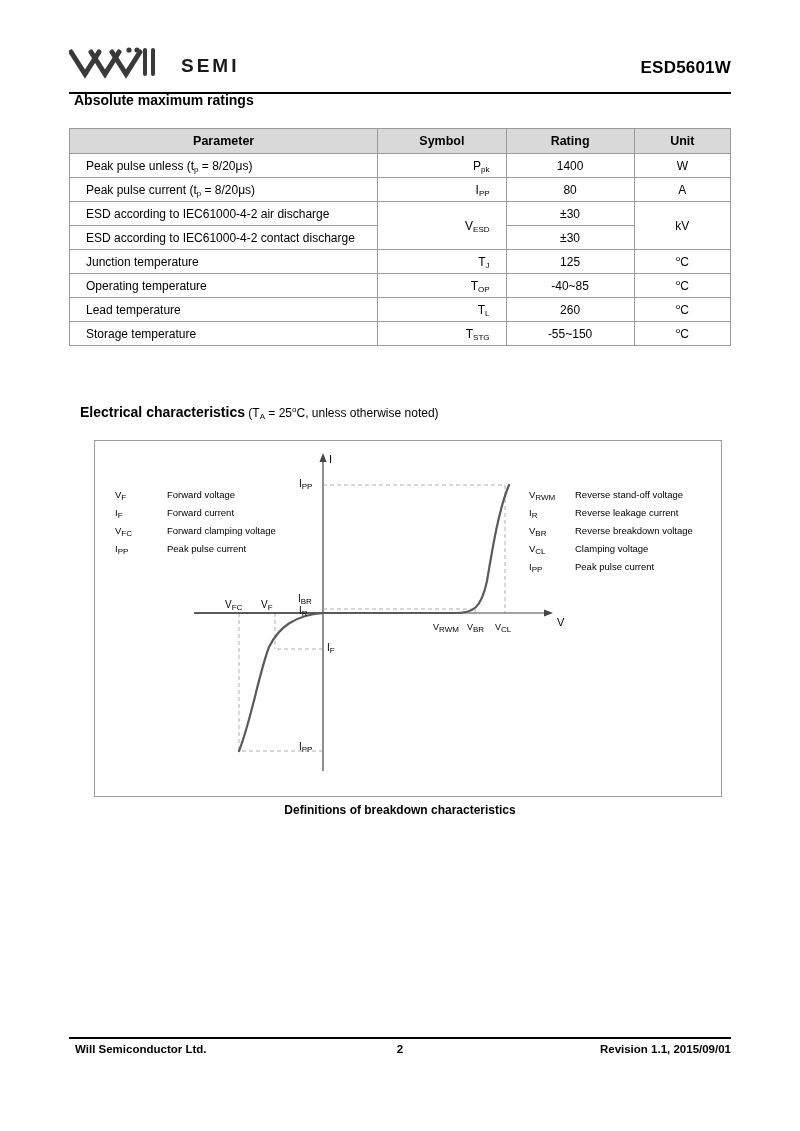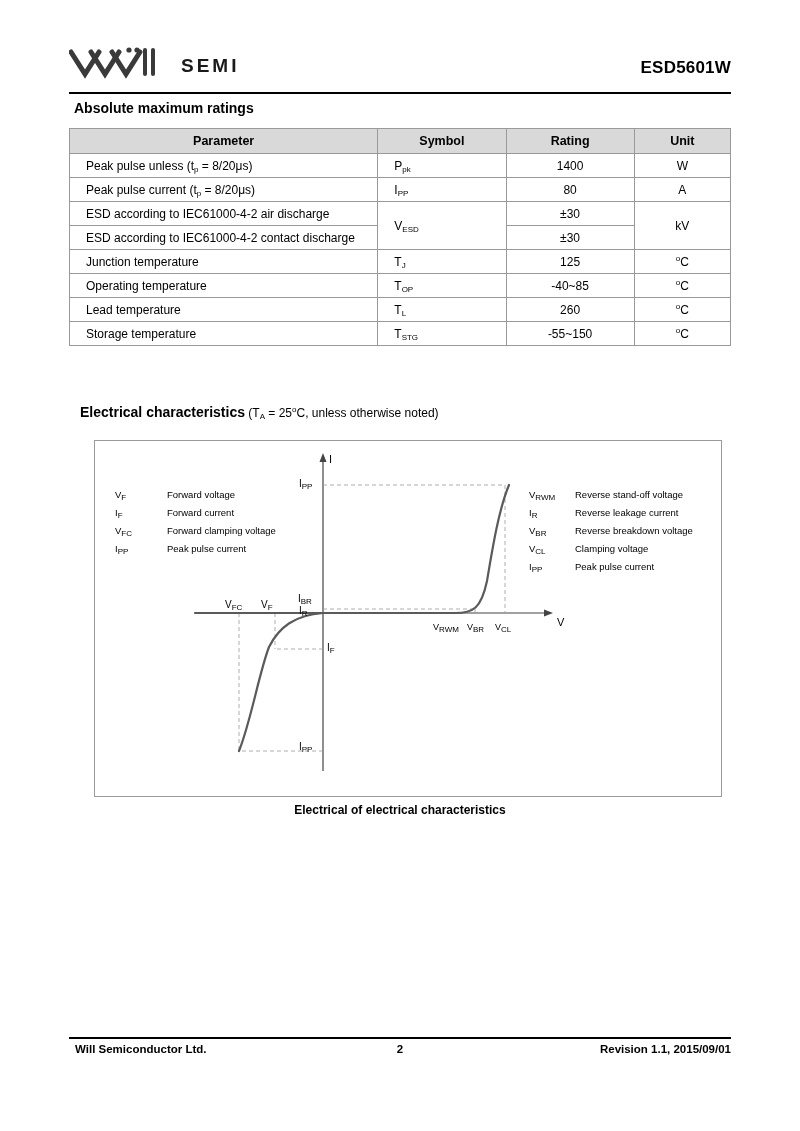--- a/index.html
+++ b/index.html
@@ -66,21 +66,21 @@
     height: 2px;
     background: #000;
   }
 
   
   .section-title {
     position: absolute;
     font-size: 14px;
     font-weight: bold;
   }
-  #abs-title { left: 74px; top: 100px; }
+  #abs-title { left: 74px; top: 92px; }
   #ec-title  { left: 80px; top: 404px; }
   .ec-note {
     font-size: 12px;
     font-weight: normal;
   }
   sub { font-size: 8px; vertical-align: baseline; position: relative; top: 2px; }
   sup { font-size: 8px; vertical-align: baseline; position: relative; top: -5px; }
 
   
   table.amr {
@@ -101,21 +101,21 @@
     font-weight: bold;
     text-align: center;
     font-size: 12.5px;
     height: 24px;
   }
   table.amr td.param {
     text-align: left;
     width: 354px;
   }
   table.amr td.symbol {
-    text-align: left;
+    text-align: right;
     width: 114px;
   }
   table.amr td.rating {
     text-align: center;
     width: 114px;
   }
   table.amr td.unit {
     text-align: center;
     width: 78px;
   }
@@ -343,21 +343,21 @@
     <div class="axis-label" style="left:203px; top:152px;"><span>I</span><sub>BR</sub></div>
     <div class="axis-label" style="left:204px; top:164px;"><span>I</span><sub>R</sub></div>
     <div class="axis-label" style="left:232px; top:201px;"><span>I</span><sub>F</sub></div>
     <div class="axis-label" style="left:130px; top:158px;"><span>V</span><sub>FC</sub></div>
     <div class="axis-label" style="left:166px; top:158px;"><span>V</span><sub>F</sub></div>
     <div class="axis-label" style="left:338px; top:181px; font-size:9px;"><span>V</span><sub>RWM</sub></div>
     <div class="axis-label" style="left:372px; top:181px; font-size:9px;"><span>V</span><sub>BR</sub></div>
     <div class="axis-label" style="left:400px; top:181px; font-size:9px;"><span>V</span><sub>CL</sub></div>
   </div>
 
-  <div class="figure-caption">Electrical of electrical characteristics</div>
+  <div class="figure-caption">Definitions of breakdown characteristics</div>
 
   <div class="footer-rule"></div>
   <div class="footer">
     <span class="left">Will Semiconductor Ltd.</span>
     <span class="center">2</span>
     <span class="right">Revision 1.1, 2015/09/01</span>
   </div>
 
 </div>
 

